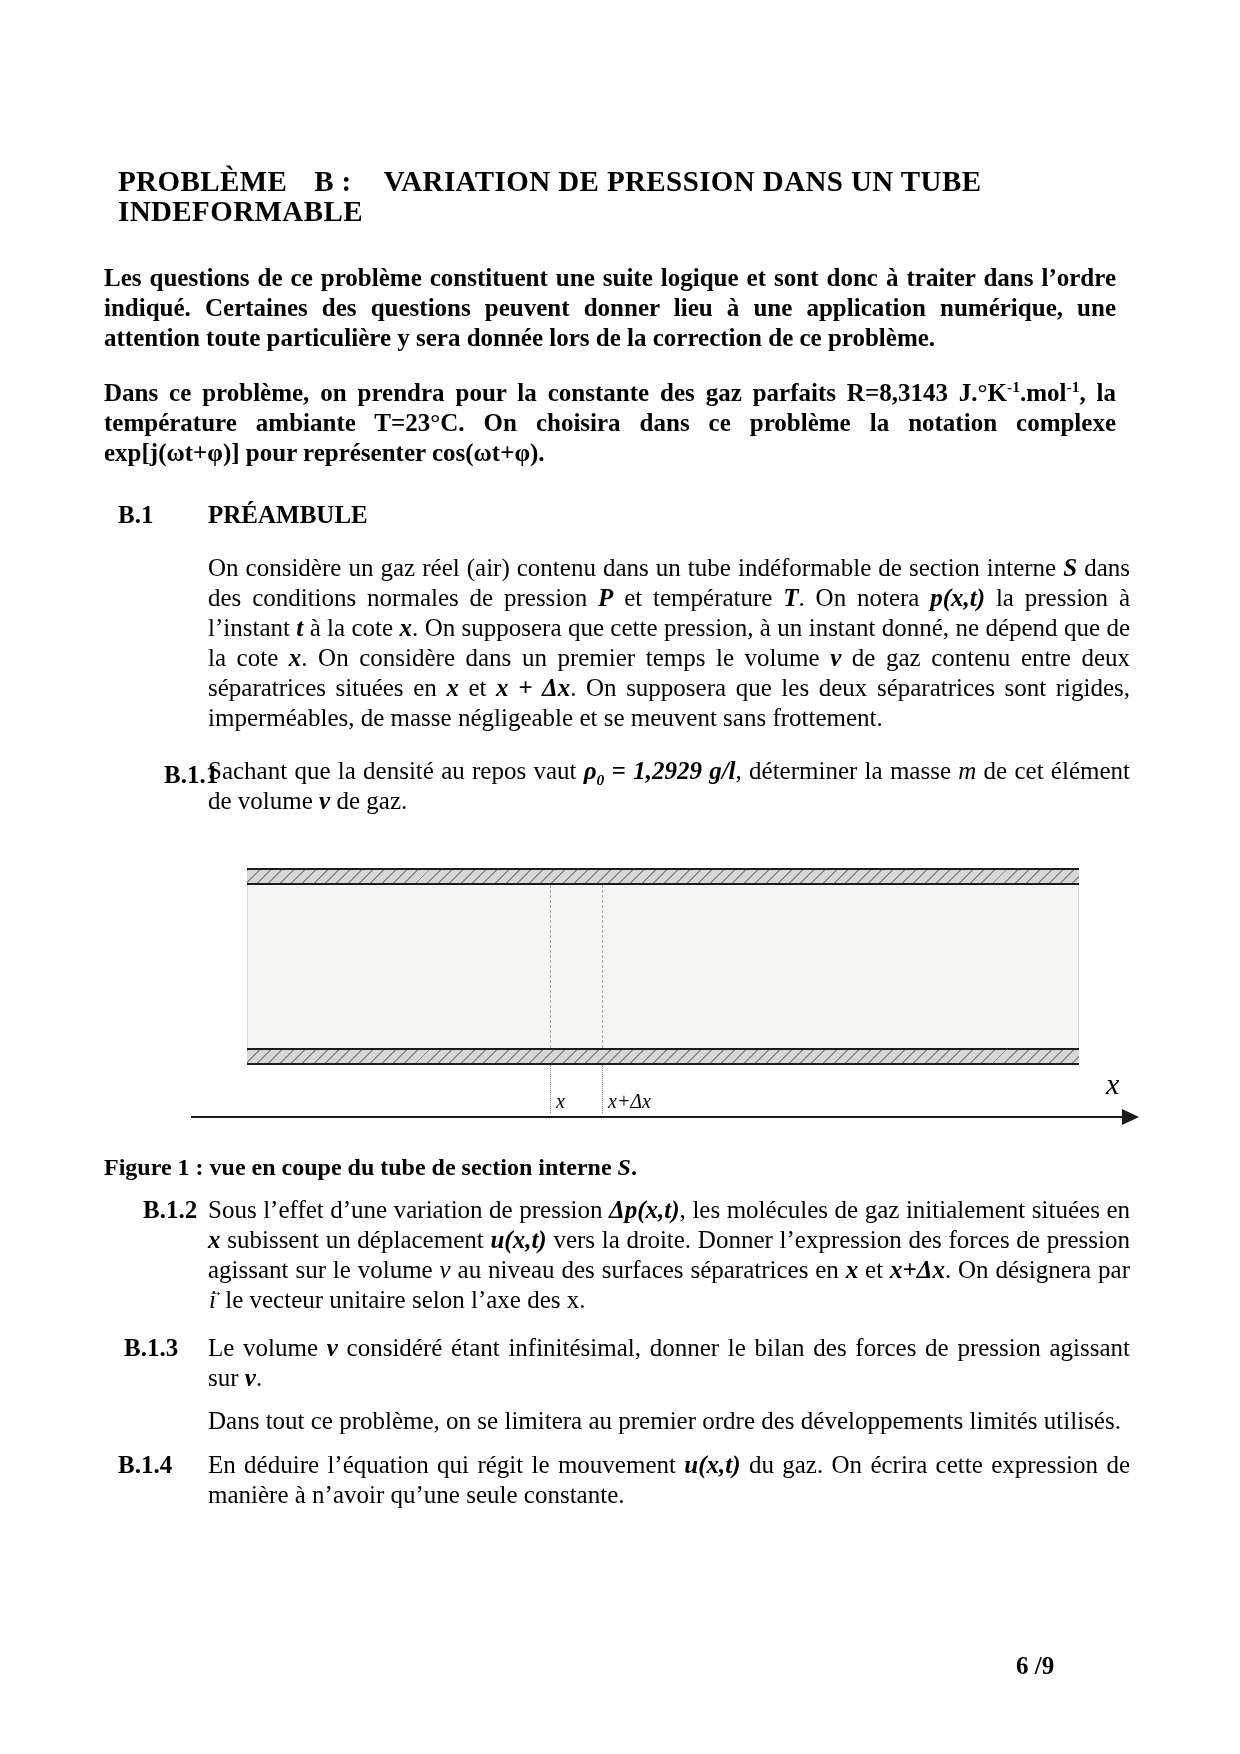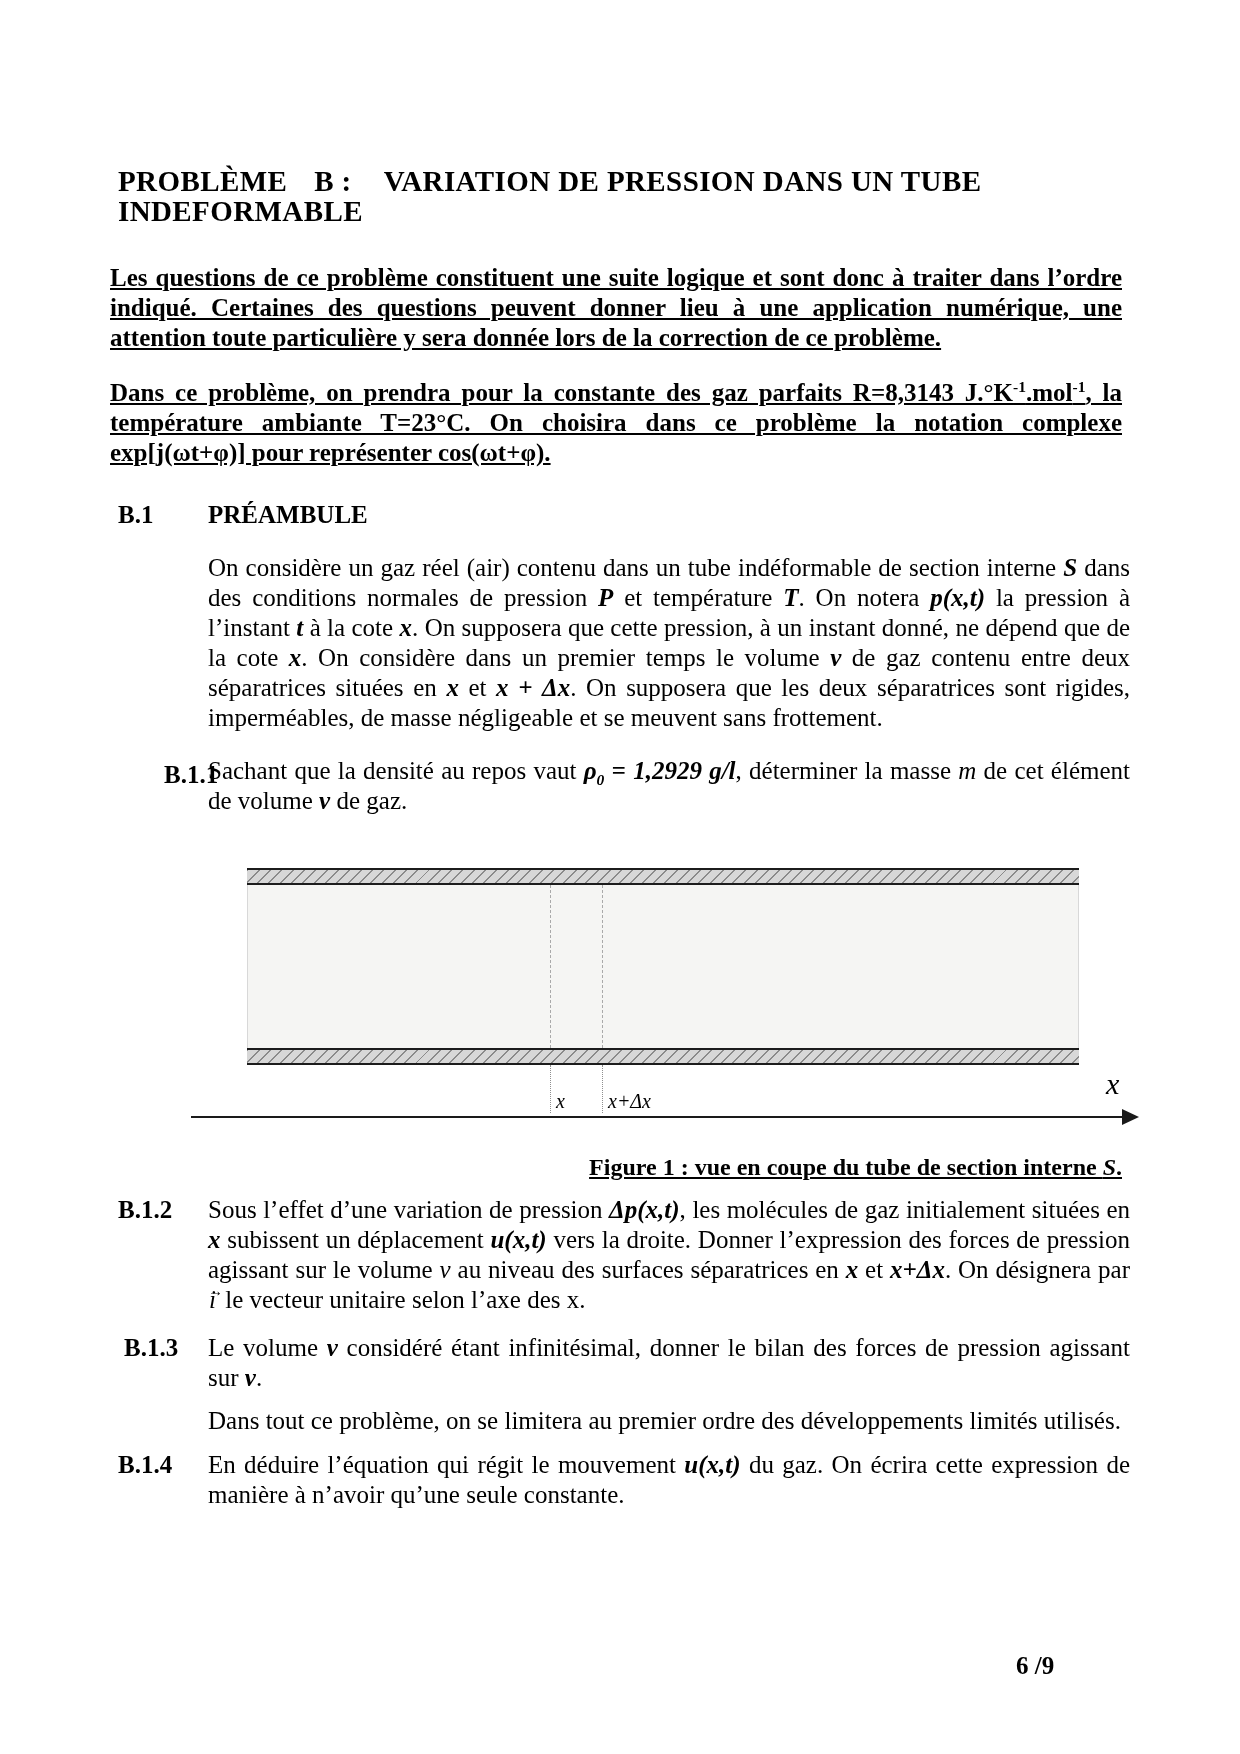--- a/index.html
+++ b/index.html
@@ -13,21 +13,21 @@
   .justify{text-align:justify;}
   .bold{font-weight:700;}
   .i{font-style:italic;}
   .bi{font-weight:700;font-style:italic;}
   .sup{vertical-align:super;font-size:0.62em;line-height:0;}
   .sub{vertical-align:sub;font-size:0.62em;line-height:0;}
   .vec{position:relative;display:inline-block;font-style:italic;padding:0 3px 0 1px;}
   .vec::after{content:"\2192";position:absolute;left:0;top:-0.58em;font-size:0.6em;font-style:normal;}
   .num-col{left:118px;}
   .text-col{left:208px;width:922px;}
-  .intro-col{left:110px;width:1012px;text-decoration:underline;}
+  .intro-col{left:104px;width:1012px;}
 
   
   .wall{
     position:absolute;left:247px;width:832px;height:17px;box-sizing:border-box;
     border-top:2px solid #1c1c1c;border-bottom:2px solid #1c1c1c;
     background-color:#d7d7d7;
     background-image:repeating-linear-gradient(135deg,#8a8a8a 0px,#8a8a8a 1.4px,#d7d7d7 1.4px,#d7d7d7 8px);
   }
   .bore{
     position:absolute;left:247px;width:832px;top:885px;height:163px;
@@ -35,21 +35,21 @@
   }
   .sep-dash{position:absolute;top:885px;height:163px;width:0;border-left:1px dashed #a9a9a9;}
   .sep-dot{position:absolute;top:1065px;height:48px;width:0;border-left:1px dotted #8f8f8f;}
   .axis-line{position:absolute;left:191px;top:1116px;width:933px;height:2px;background:#1a1a1a;}
   .axis-arrow{
     position:absolute;left:1122px;top:1109px;width:0;height:0;
     border-left:17px solid #1a1a1a;border-top:8px solid transparent;border-bottom:8px solid transparent;
   }
   .axis-tick-label{position:absolute;top:1090px;font-size:20px;font-style:italic;line-height:22px;}
   .axis-x-label{position:absolute;left:1106px;top:1068px;font-size:30px;font-style:italic;line-height:32px;}
-  .caption{top:1152px;text-align:right;font-size:24px;font-weight:700;line-height:30px;}
+  .caption{top:1152px;text-align:left;font-size:24px;font-weight:700;line-height:30px;}
   .pagenum{left:1016px;top:1652px;font-size:25px;font-weight:700;line-height:28px;}
   .title-row{left:118px;top:166px;width:1020px;font-size:29px;line-height:30px;font-weight:700;letter-spacing:0.4px;}
   .title-gap1{margin-left:27px;}
   .title-gap2{margin-left:32px;}
 </style>
 </head>
 <body>
 
 <div class="abs title-row">
   <span>PROBLÈME</span><span class="title-gap1">B :</span><span class="title-gap2">VARIATION DE PRESSION DANS UN TUBE INDEFORMABLE</span>
@@ -80,21 +80,21 @@
   <div class="axis-tick-label" style="left:556px;">x</div>
   <div class="axis-tick-label" style="left:608px;">x+Δx</div>
 
   <div class="axis-line"></div>
   <div class="axis-arrow"></div>
   <div class="axis-x-label">x</div>
 </div>
 
 <div class="abs intro-col caption"><span>Figure 1 : vue en coupe du tube de section interne </span><span class="bi">S</span><span>.</span></div>
 
-<div class="abs num-col doc-text bold" style="top:1195px;">B.1.2</div>
+<div class="abs num-col doc-text bold" style="top:1195px;margin-left:25px;">B.1.2</div>
 <div class="abs text-col doc-text justify" style="top:1195px;"><span>Sous l’effet d’une variation de pression </span><span class="bi">Δp(x,t)</span><span>, les molécules de gaz initialement situées en </span><span class="bi">x</span><span> subissent un déplacement </span><span class="bi">u(x,t)</span><span> vers la droite. Donner l’expression des forces de pression agissant sur le volume </span><span class="i">v</span><span> au niveau des surfaces séparatrices en </span><span class="bi">x</span><span> et </span><span class="bi">x+Δx</span><span>. On désignera par </span><span class="vec">i</span><span> le vecteur unitaire selon l’axe des x.</span></div>
 
 <div class="abs num-col doc-text bold" style="top:1333px;margin-left:6px;">B.1.3</div>
 <div class="abs text-col doc-text justify" style="top:1333px;font-family:Liberation Serif, serif;"><span>Le volume </span><span class="bi">v</span><span> considéré étant infinitésimal, donner le bilan des forces de pression agissant sur </span><span class="bi">v</span><span>.</span></div>
 
 <div class="abs text-col doc-text" style="top:1406px;">Dans tout ce problème, on se limitera au premier ordre des développements limités utilisés.</div>
 
 <div class="abs num-col doc-text bold" style="top:1450px;">B.1.4</div>
 <div class="abs text-col doc-text justify" style="top:1450px;"><span>En déduire l’équation qui régit le mouvement </span><span class="bi">u(x,t)</span><span> du gaz. On écrira cette expression de manière à n’avoir qu’une seule constante.</span></div>
 

